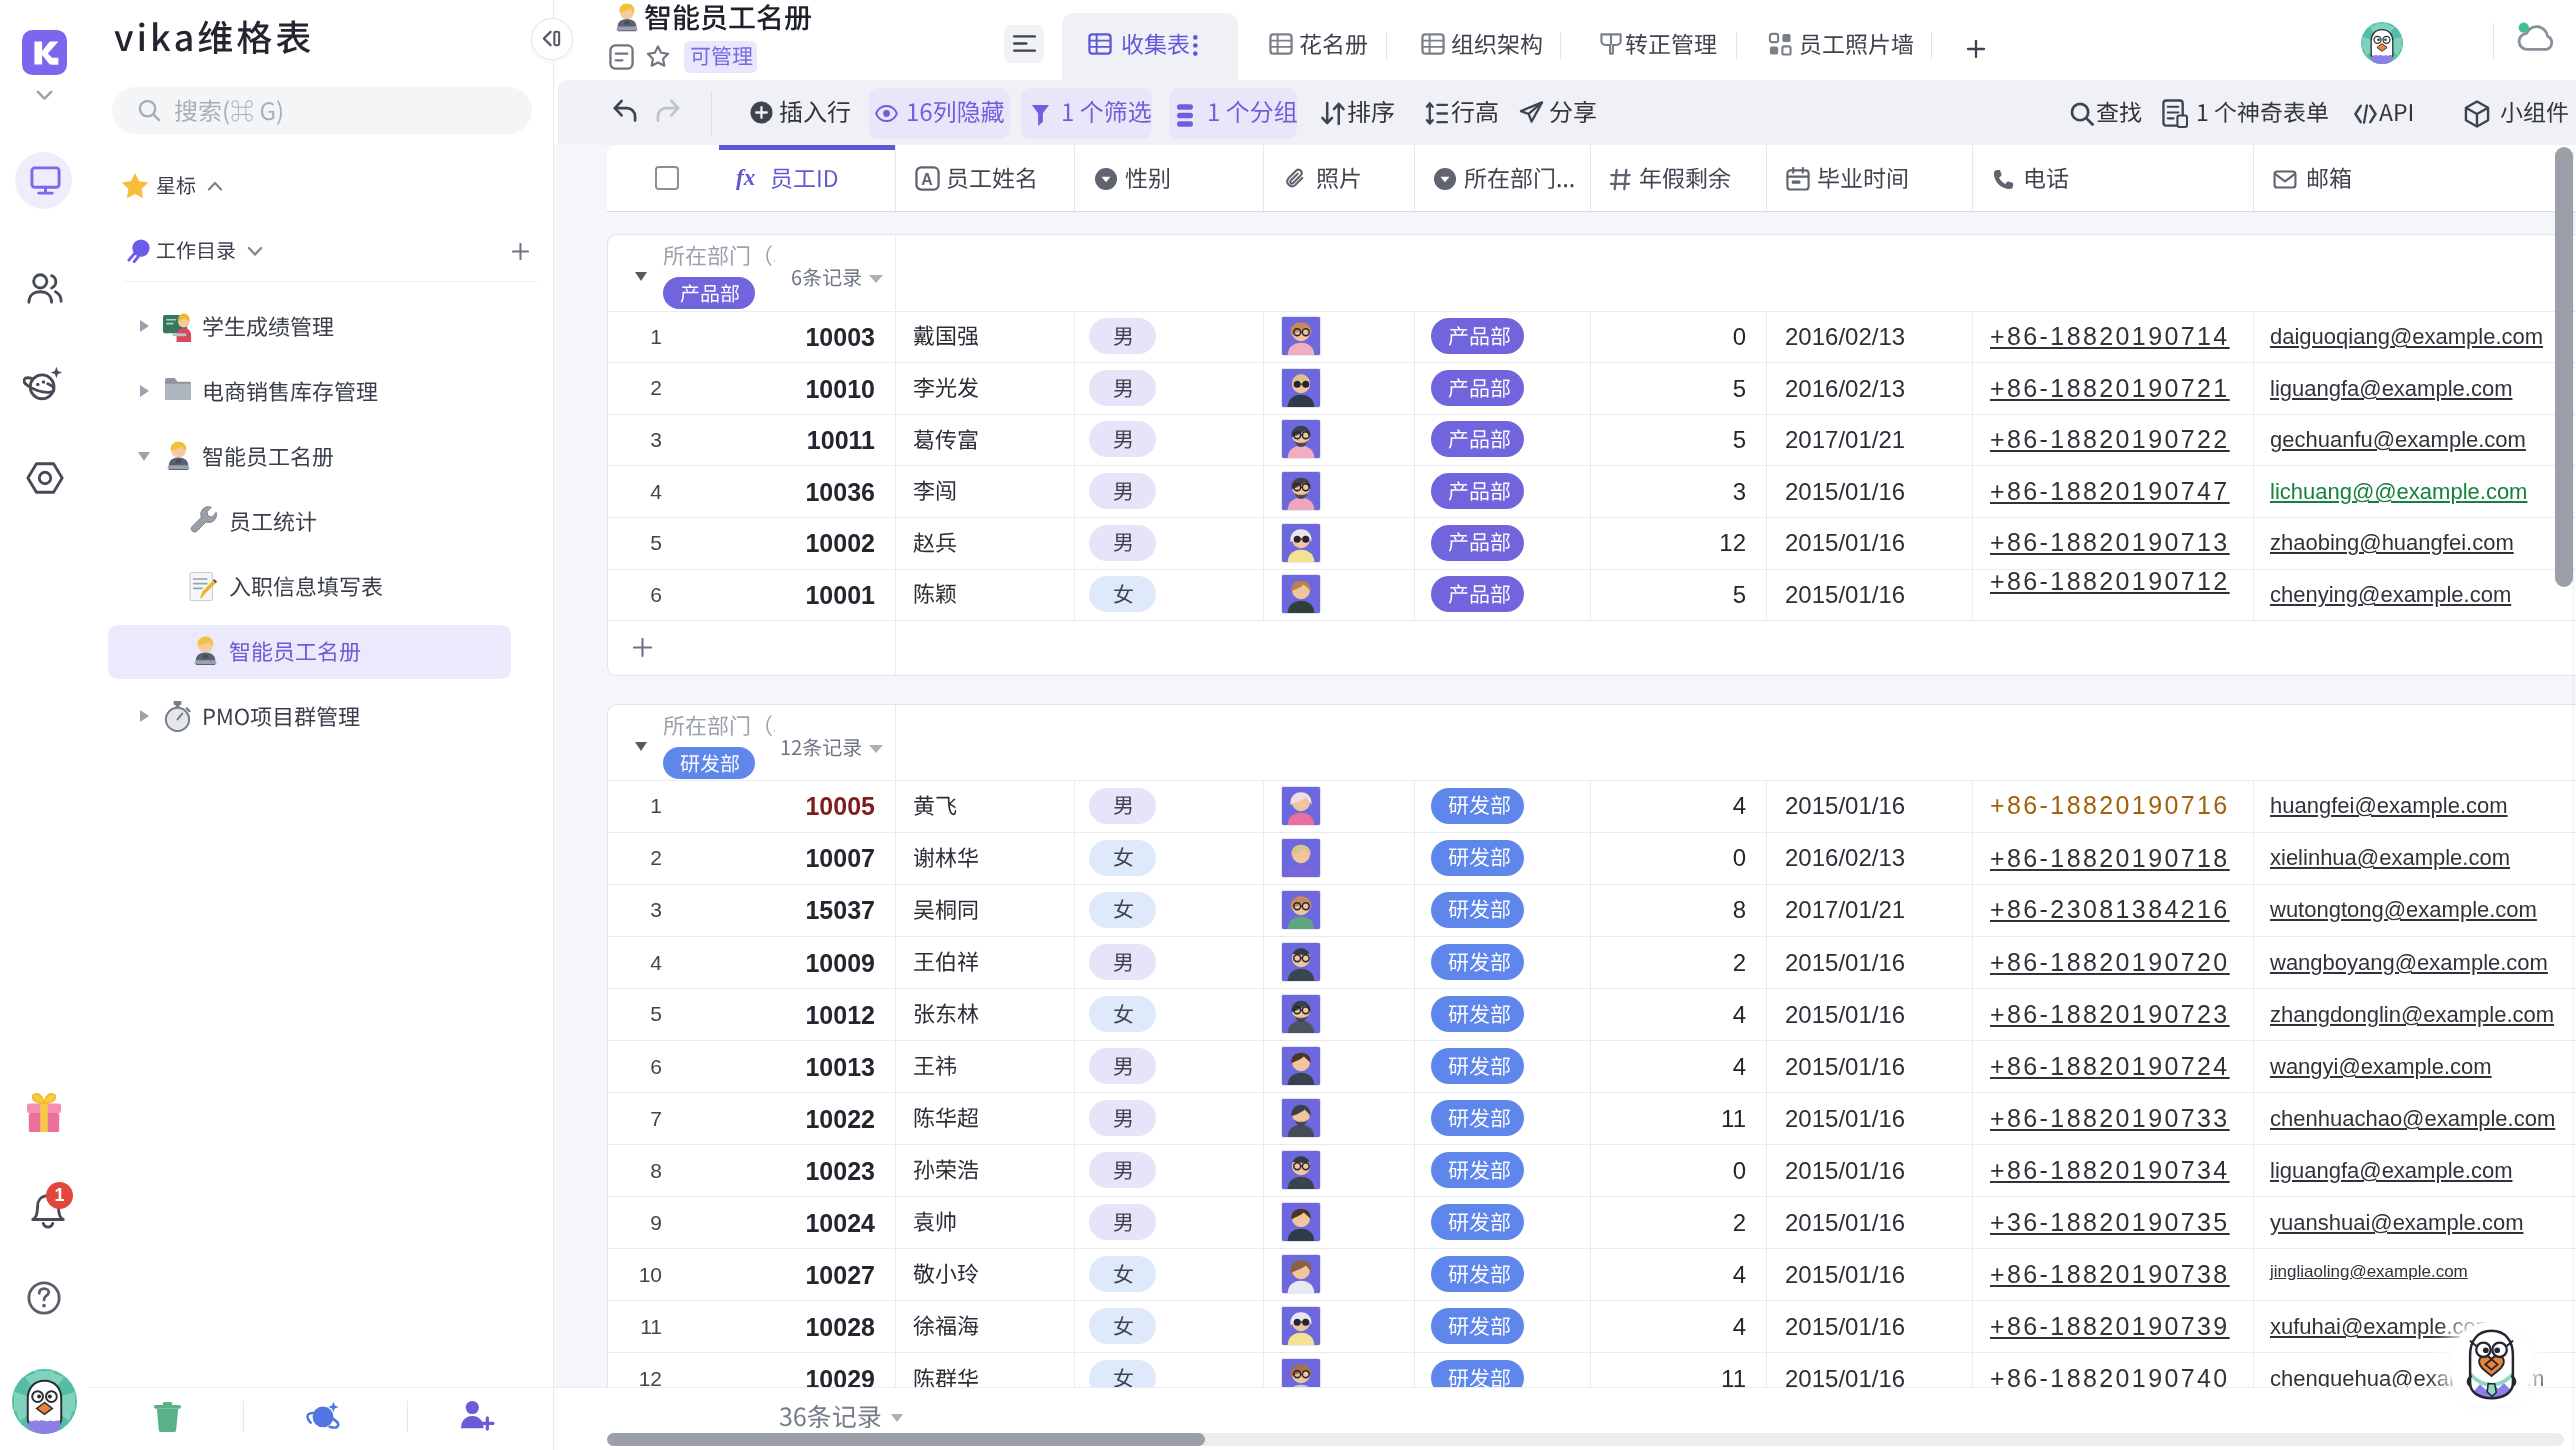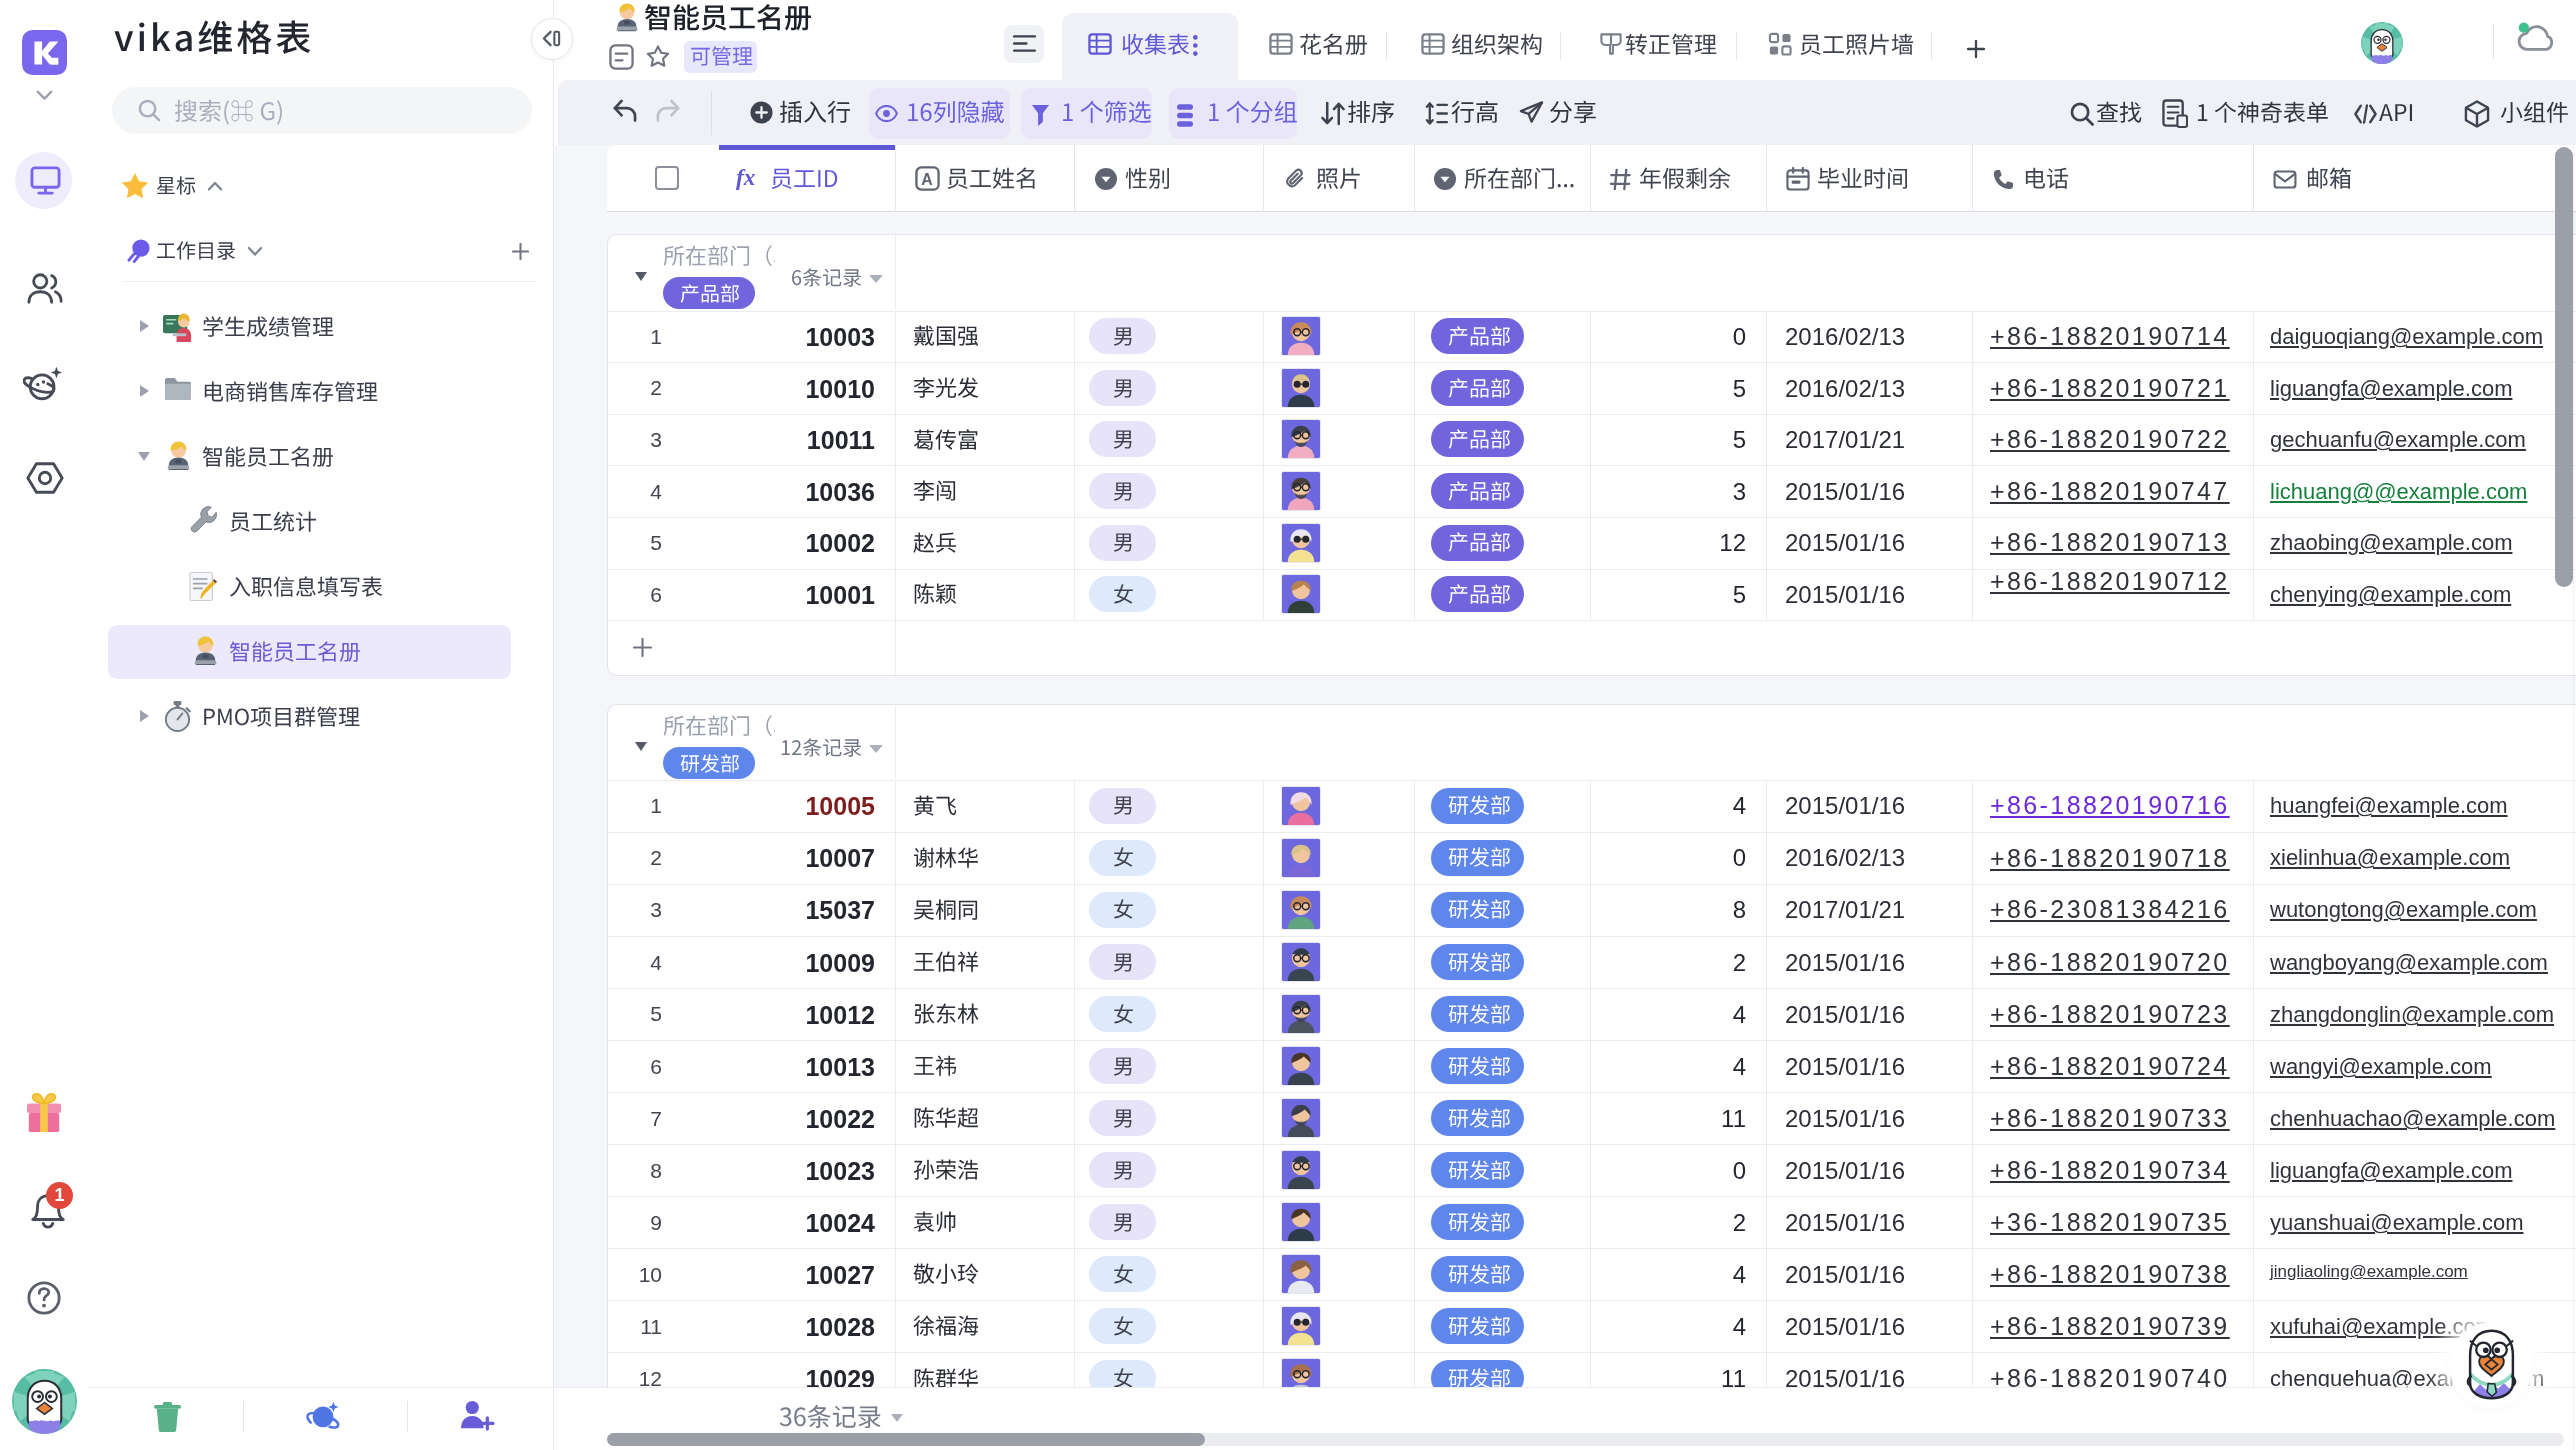--- a/index.html
+++ b/index.html
@@ -1072,21 +1072,21 @@
 <svg class="tx" style="left:1448px;top:550px" width="1" height="1" viewBox="0 0 1 1">
     <g transform="scale(0.02100,-0.02100)" fill="#fff">
       <use href="#g116" x="0"></use>
       <use href="#g117" x="1000"></use>
       <use href="#g100" x="2000"></use>
     </g>
   </svg>
 <div class="lt" style="left:1590px;top:529px;width:156px;text-align:right;font-size:24px;color:#23262E">12</div>
 <div class="lt" style="left:1785px;top:529px;font-size:24px;color:#2B2E36">2015/01/16</div>
 <div class="lt" style="left:1990px;top:528px;font-size:25px;letter-spacing:2.4px;color:#2F3339;text-decoration:underline">+86-18820190713</div>
-<div class="lt" style="left:2270px;top:530px;font-size:22px;color:#2F3339;text-decoration:underline;">zhaobing@example.com</div>
+<div class="lt" style="left:2270px;top:530px;font-size:22px;color:#2F3339;text-decoration:underline;">zhaobing@huangfei.com</div>
 <div style="position:absolute;left:607px;top:620px;width:1969px;height:1px;background:#EAECEF"></div>
 <div style="position:absolute;left:895px;top:569px;width:1px;height:52px;background:#EAECEF"></div>
 <div style="position:absolute;left:1074px;top:569px;width:1px;height:52px;background:#EAECEF"></div>
 <div style="position:absolute;left:1263px;top:569px;width:1px;height:52px;background:#EAECEF"></div>
 <div style="position:absolute;left:1414px;top:569px;width:1px;height:52px;background:#EAECEF"></div>
 <div style="position:absolute;left:1590px;top:569px;width:1px;height:52px;background:#EAECEF"></div>
 <div style="position:absolute;left:1766px;top:569px;width:1px;height:52px;background:#EAECEF"></div>
 <div style="position:absolute;left:1972px;top:569px;width:1px;height:52px;background:#EAECEF"></div>
 <div style="position:absolute;left:2253px;top:569px;width:1px;height:52px;background:#EAECEF"></div>
 <div class="lt" style="left:624px;top:583px;width:38px;text-align:right;font-size:21px;color:#42454E">6</div>
@@ -1193,21 +1193,21 @@
 <div style="position:absolute;left:1431px;top:788px;width:93px;height:36px;background:#5F86EB;border-radius:18px"></div>
 <svg class="tx" style="left:1448px;top:813px" width="1" height="1" viewBox="0 0 1 1">
     <g transform="scale(0.02100,-0.02100)" fill="#fff">
       <use href="#g136" x="0"></use>
       <use href="#g126" x="1000"></use>
       <use href="#g100" x="2000"></use>
     </g>
   </svg>
 <div class="lt" style="left:1590px;top:792px;width:156px;text-align:right;font-size:24px;color:#23262E">4</div>
 <div class="lt" style="left:1785px;top:792px;font-size:24px;color:#2B2E36">2015/01/16</div>
-<div class="lt" style="left:1990px;top:791px;font-size:25px;letter-spacing:2.4px;color:#6d28d9;text-decoration:underline">+86-18820190716</div>
+<div class="lt" style="left:1990px;top:791px;font-size:25px;letter-spacing:2.4px;color:#a16207;">+86-18820190716</div>
 <div class="lt" style="left:2270px;top:793px;font-size:22px;color:#2F3339;text-decoration:underline;">huangfei@example.com</div>
 <div style="position:absolute;left:607px;top:884px;width:1969px;height:1px;background:#EAECEF"></div>
 <div style="position:absolute;left:895px;top:832px;width:1px;height:52px;background:#EAECEF"></div>
 <div style="position:absolute;left:1074px;top:832px;width:1px;height:52px;background:#EAECEF"></div>
 <div style="position:absolute;left:1263px;top:832px;width:1px;height:52px;background:#EAECEF"></div>
 <div style="position:absolute;left:1414px;top:832px;width:1px;height:52px;background:#EAECEF"></div>
 <div style="position:absolute;left:1590px;top:832px;width:1px;height:52px;background:#EAECEF"></div>
 <div style="position:absolute;left:1766px;top:832px;width:1px;height:52px;background:#EAECEF"></div>
 <div style="position:absolute;left:1972px;top:832px;width:1px;height:52px;background:#EAECEF"></div>
 <div style="position:absolute;left:2253px;top:832px;width:1px;height:52px;background:#EAECEF"></div>

